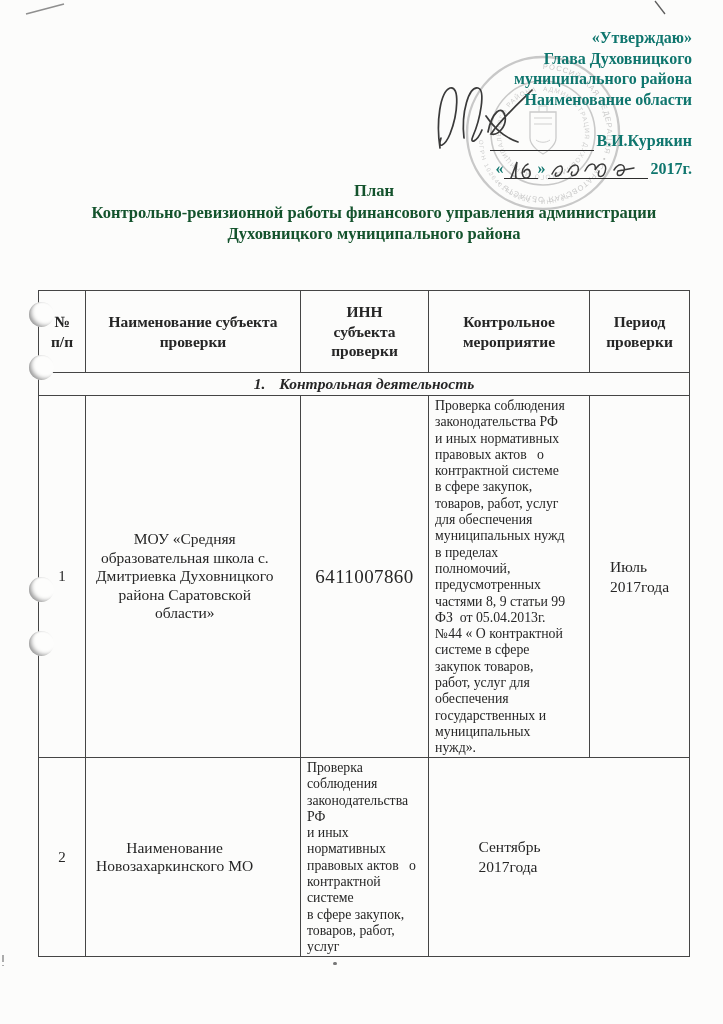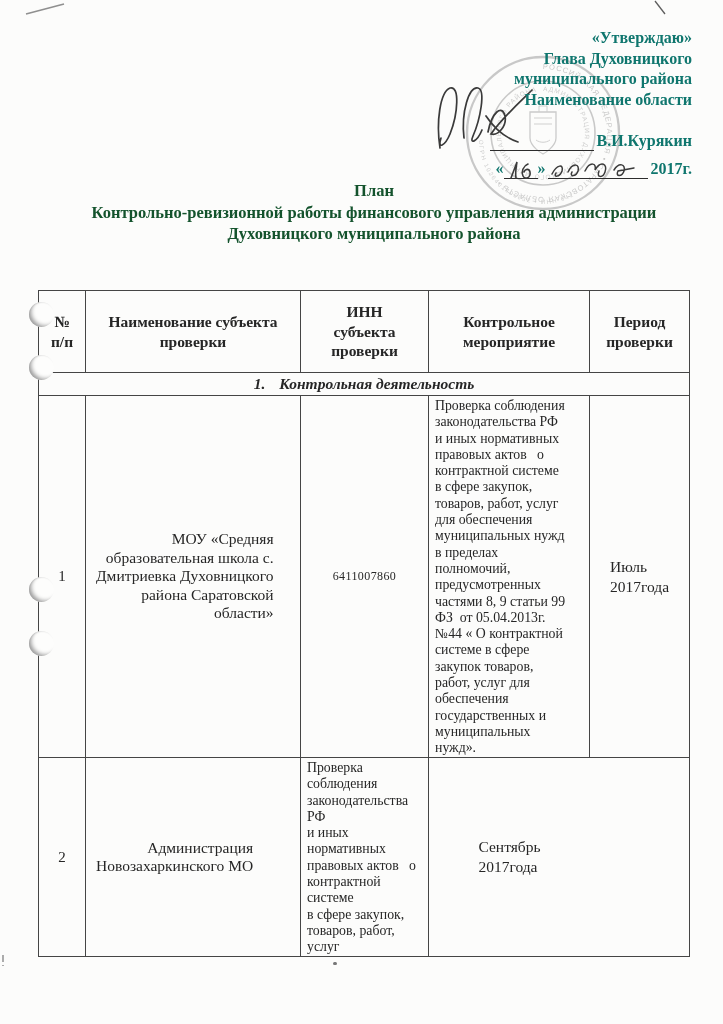--- a/index.html
+++ b/index.html
@@ -54,22 +54,22 @@
     font-weight:bold;font-size:15.5px;line-height:19.5px;white-space:pre-line;
   }
   .section-cell{
     grid-column:1 / -1;
     display:flex;align-items:center;justify-content:center;
     font-weight:bold;font-style:italic;font-size:15.5px;
     border-right:none;
   }
   .section-num{margin-right:14px;}
   .c-num{display:flex;align-items:center;justify-content:center;font-size:15px;}
-  .c-subject{display:flex;align-items:center;padding:6px 20px 6px 10px;font-size:15.5px;line-height:18.5px;white-space:pre-line;text-align:right;font-family:Liberation Serif, serif;}
-  .c-inn{display:flex;align-items:center;justify-content:center;font-size:12px;letter-spacing:.4px;}
+  .c-subject{display:flex;align-items:center;padding:6px 20px 6px 10px;font-size:15.5px;line-height:18.5px;white-space:pre-line;text-align:center;font-family:Liberation Serif, serif;}
+  .c-inn{display:flex;align-items:center;justify-content:center;font-size:19px;letter-spacing:.4px;}
   .c-measure{padding:2px 3px 8px 6px;font-size:13.8px;line-height:16.3px;white-space:pre-wrap;text-align:left;}
   .c-period{display:flex;align-items:center;justify-content:center;text-align:left;font-size:15.5px;line-height:20px;white-space:pre-line;}
   
   .punch{
     position:absolute;left:29px;width:25px;height:25px;border-radius:50%;
     background:#fdfdfc;
     box-shadow:inset 4px -3px 4px -2px #9a9a9a, inset 1px 1px 2px -1px #c5c5c5;
     z-index:6;
   }
   .punch.p1{top:302px;}
@@ -215,21 +215,21 @@
 закупок товаров,
 работ, услуг для
 обеспечения
 государственных и
 муниципальных
 нужд».</div>
     <div class="cell c-period last-col">Июль
 2017года</div>
 
     <div class="cell c-num last-row">2</div>
-    <div class="cell c-subject last-row">Администрация
+    <div class="cell c-subject last-row">Наименование
 Новозахаркинского МО</div>
     <div class="cell c-measure last-row">Проверка соблюдения
 законодательства РФ
 и иных нормативных
 правовых актов   о
 контрактной системе
 в сфере закупок,
 товаров, работ, услуг
 для обеспечения
 муниципальных нужд

